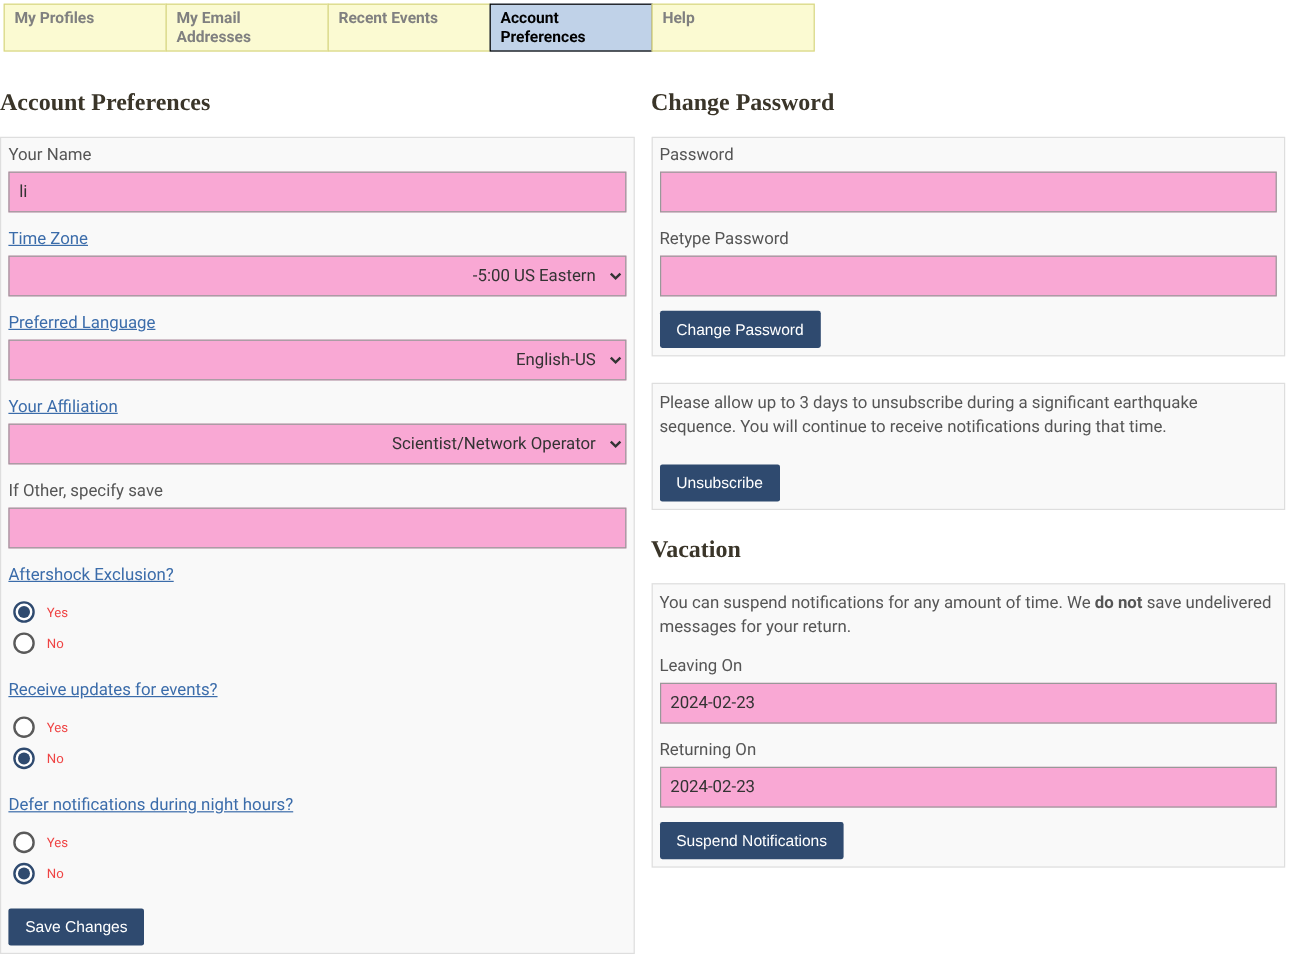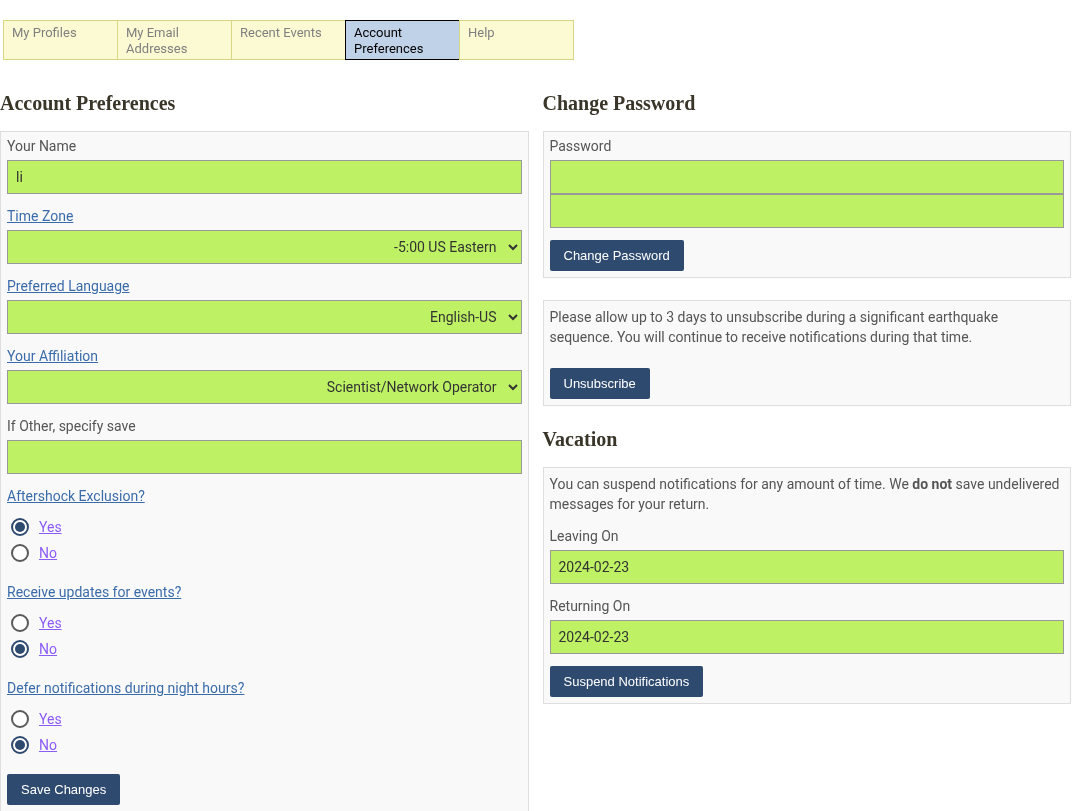--- a/index.html
+++ b/index.html
@@ -9,33 +9,32 @@
     font-size: 14px;
     color: #333;
     background: #fff;
     padding: 0 0 30px 0;
   }
   .tabs {
     display: flex;
     margin: 3px 0 0 3px;
   }
   .tab {
-    width: 115px;
+    width: 136px;
     height: 40px;
     background: #fbfad2;
     border: 1px solid #d8d684;
     padding: 4px 8px;
     font-size: 13px;
-    font-weight: normal;
+    font-weight: bold;
     color: #808080;
     cursor: pointer;
     display: flex;
     align-items: flex-start;
     line-height: 1.2;
-    margin-top: 17px;
   }
   .tab.active {
     background: #c0d2e8;
     border: 1px solid #000;
     color: #000;
   }
   .tab + .tab {
     margin-left: -1px;
   }
   .page {
@@ -75,21 +74,21 @@
     cursor: pointer;
     display: inline-block;
     margin: 14px 0 6px 0;
     font-size: 14px;
     text-align: right;
   }
   input[type="text"], input[type="password"], select {
     width: 100%;
     height: 34px;
     border: 1px solid #999;
-    background: #bef264;
+    background: #f9a8d4;
     padding: 4px 8px;
     font-size: 14px;
     font-family: inherit;
     color: #333;
   }
   select {
     appearance: auto;
     text-align: right;
   }
   .radio-row {
@@ -113,23 +112,22 @@
     border-color: #2f4a6f;
   }
   .radio.checked::after {
     content: "";
     width: 10px;
     height: 10px;
     background: #2f4a6f;
     border-radius: 50%;
   }
   .radio-label {
-    font-size: 14px;
-    color: #8b5cf6;
-    text-decoration: underline;
+    font-size: 11px;
+    color: #ef4444;
   }
   .btn {
     background: #2f4a6f;
     color: #fff;
     border: none;
     padding: 8px 14px;
     font-size: 13px;
     cursor: pointer;
     border-radius: 2px;
     margin-top: 12px;
@@ -212,20 +210,21 @@
       <button class="btn">Save Changes</button>
     </div>
   </div>
 
   <div class="col">
 
     <h2>Change Password</h2>
     <div class="panel">
       <span class="field-label first">Password</span>
       <input type="password" style="">
+      <span class="field-label">Retype Password</span>
       <input type="password" style="">
       <button class="btn">Change Password</button>
     </div>
 
     <div class="panel">
       <p class="info-text">Please allow up to 3 days to unsubscribe during a significant earthquake sequence. You will continue to receive notifications during that time.</p>
       <button class="btn">Unsubscribe</button>
     </div>
 
     <h2>Vacation</h2>

